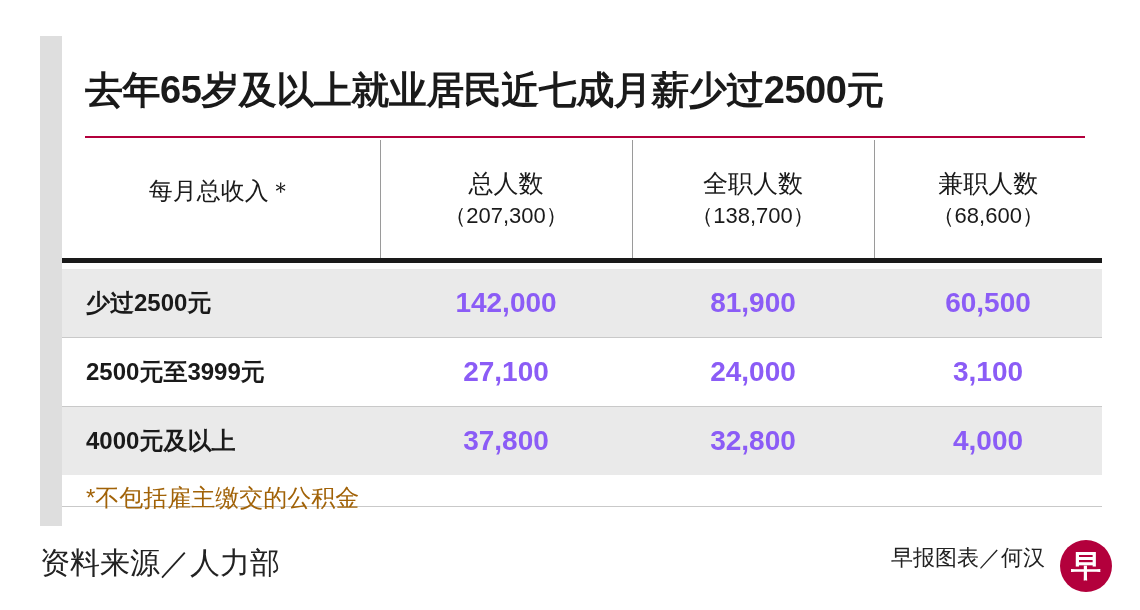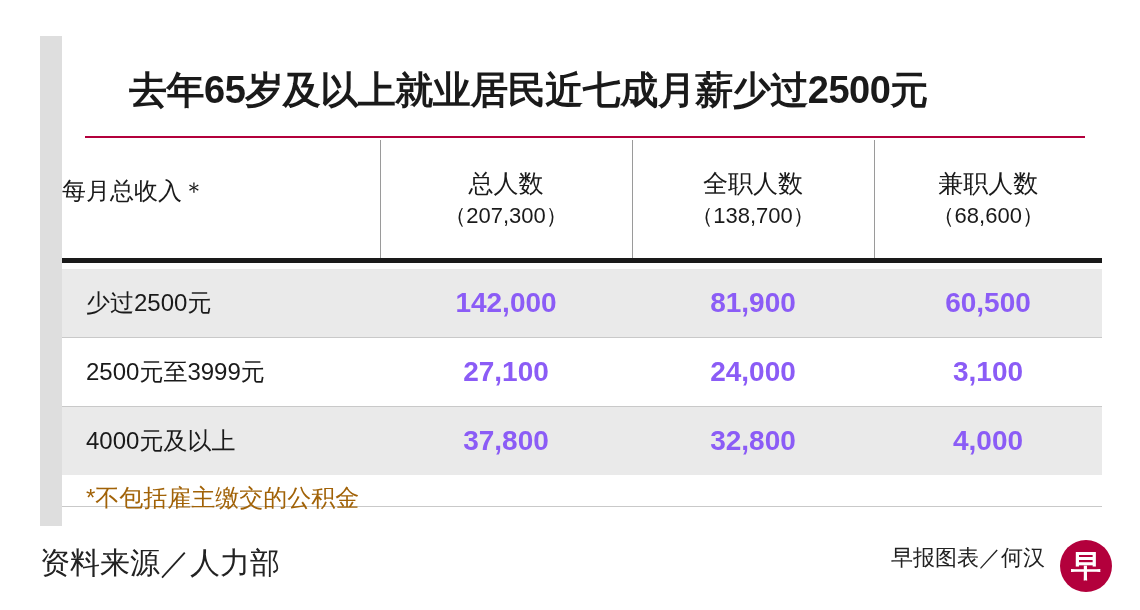--- a/index.html
+++ b/index.html
@@ -37,21 +37,20 @@
     height: 490px;
     background: #dedede;
   }
   
   .title-wrap {
     position: absolute;
     left: 45px;
     top: 24px;
     width: 1000px;
     height: 70px;
-    margin-left: 44px;
   }
   .title {
     font-size: 38px;
     font-weight: bold;
     color: #1a1a1a;
     letter-spacing: -0.5px;
     white-space: nowrap;
     line-height: 60px;
   }
   .title-rule {
@@ -93,21 +92,21 @@
   .hdr .hl1 {
     font-size: 25px;
     line-height: 34px;
   }
   .hdr .hl2 {
     font-size: 22px;
     line-height: 32px;
   }
   .hdr-first {
     height: 118px;
-    text-align: left;
+    text-align: center;
     padding-left: 24px;
     font-size: 24px;
     color: #1a1a1a;
     font-weight: normal;
     vertical-align: bottom;
   }
   .hdr-first .inner {
     display: block;
     padding-bottom: 16px;
   }
@@ -125,21 +124,21 @@
     height: 68px;
     font-size: 28px;
     font-weight: bold;
     color: #8b5cf6;
     text-align: center;
   }
   .drow td.lbl {
     text-align: left;
     padding-left: 24px;
     font-size: 24px;
-    font-weight: normal;
+    font-weight: bold;
     color: #1a1a1a;
     margin-top: 48px;
   }
   .drow.shade td {
     background: #eaeaea;
   }
   .rowsep td {
     height: 1px;
     background: #c9c9c9;
     padding: 0;

